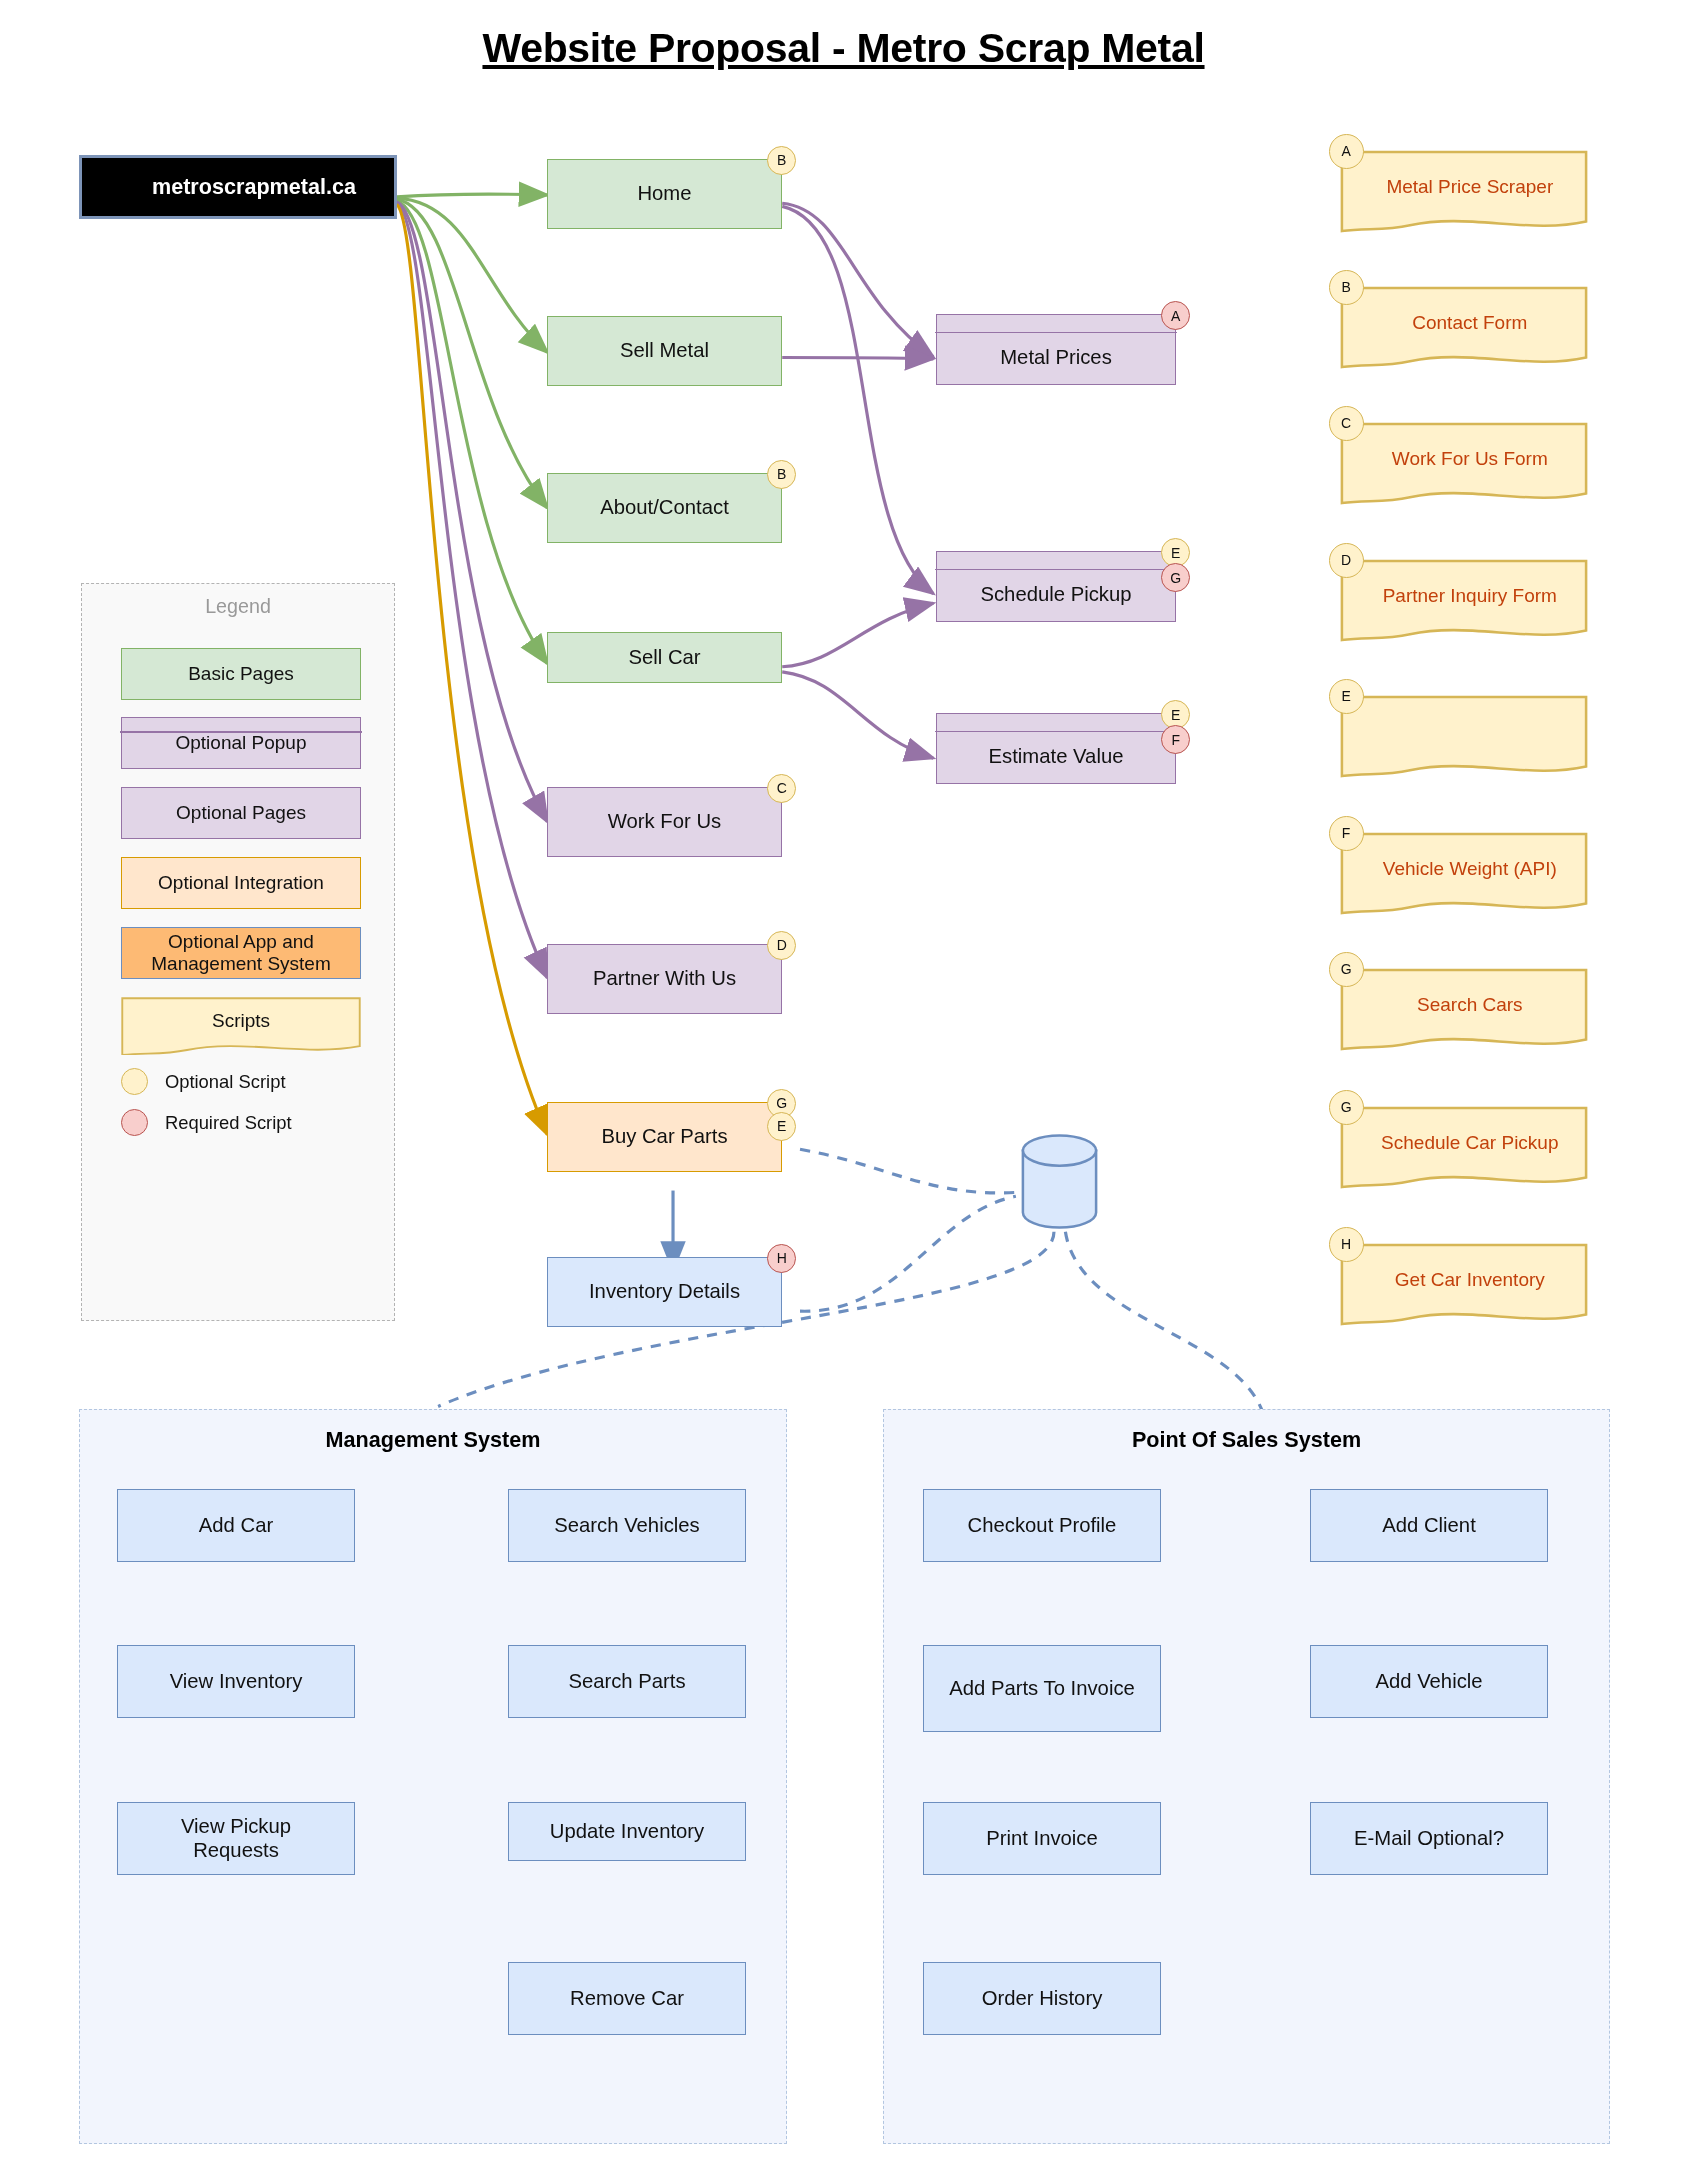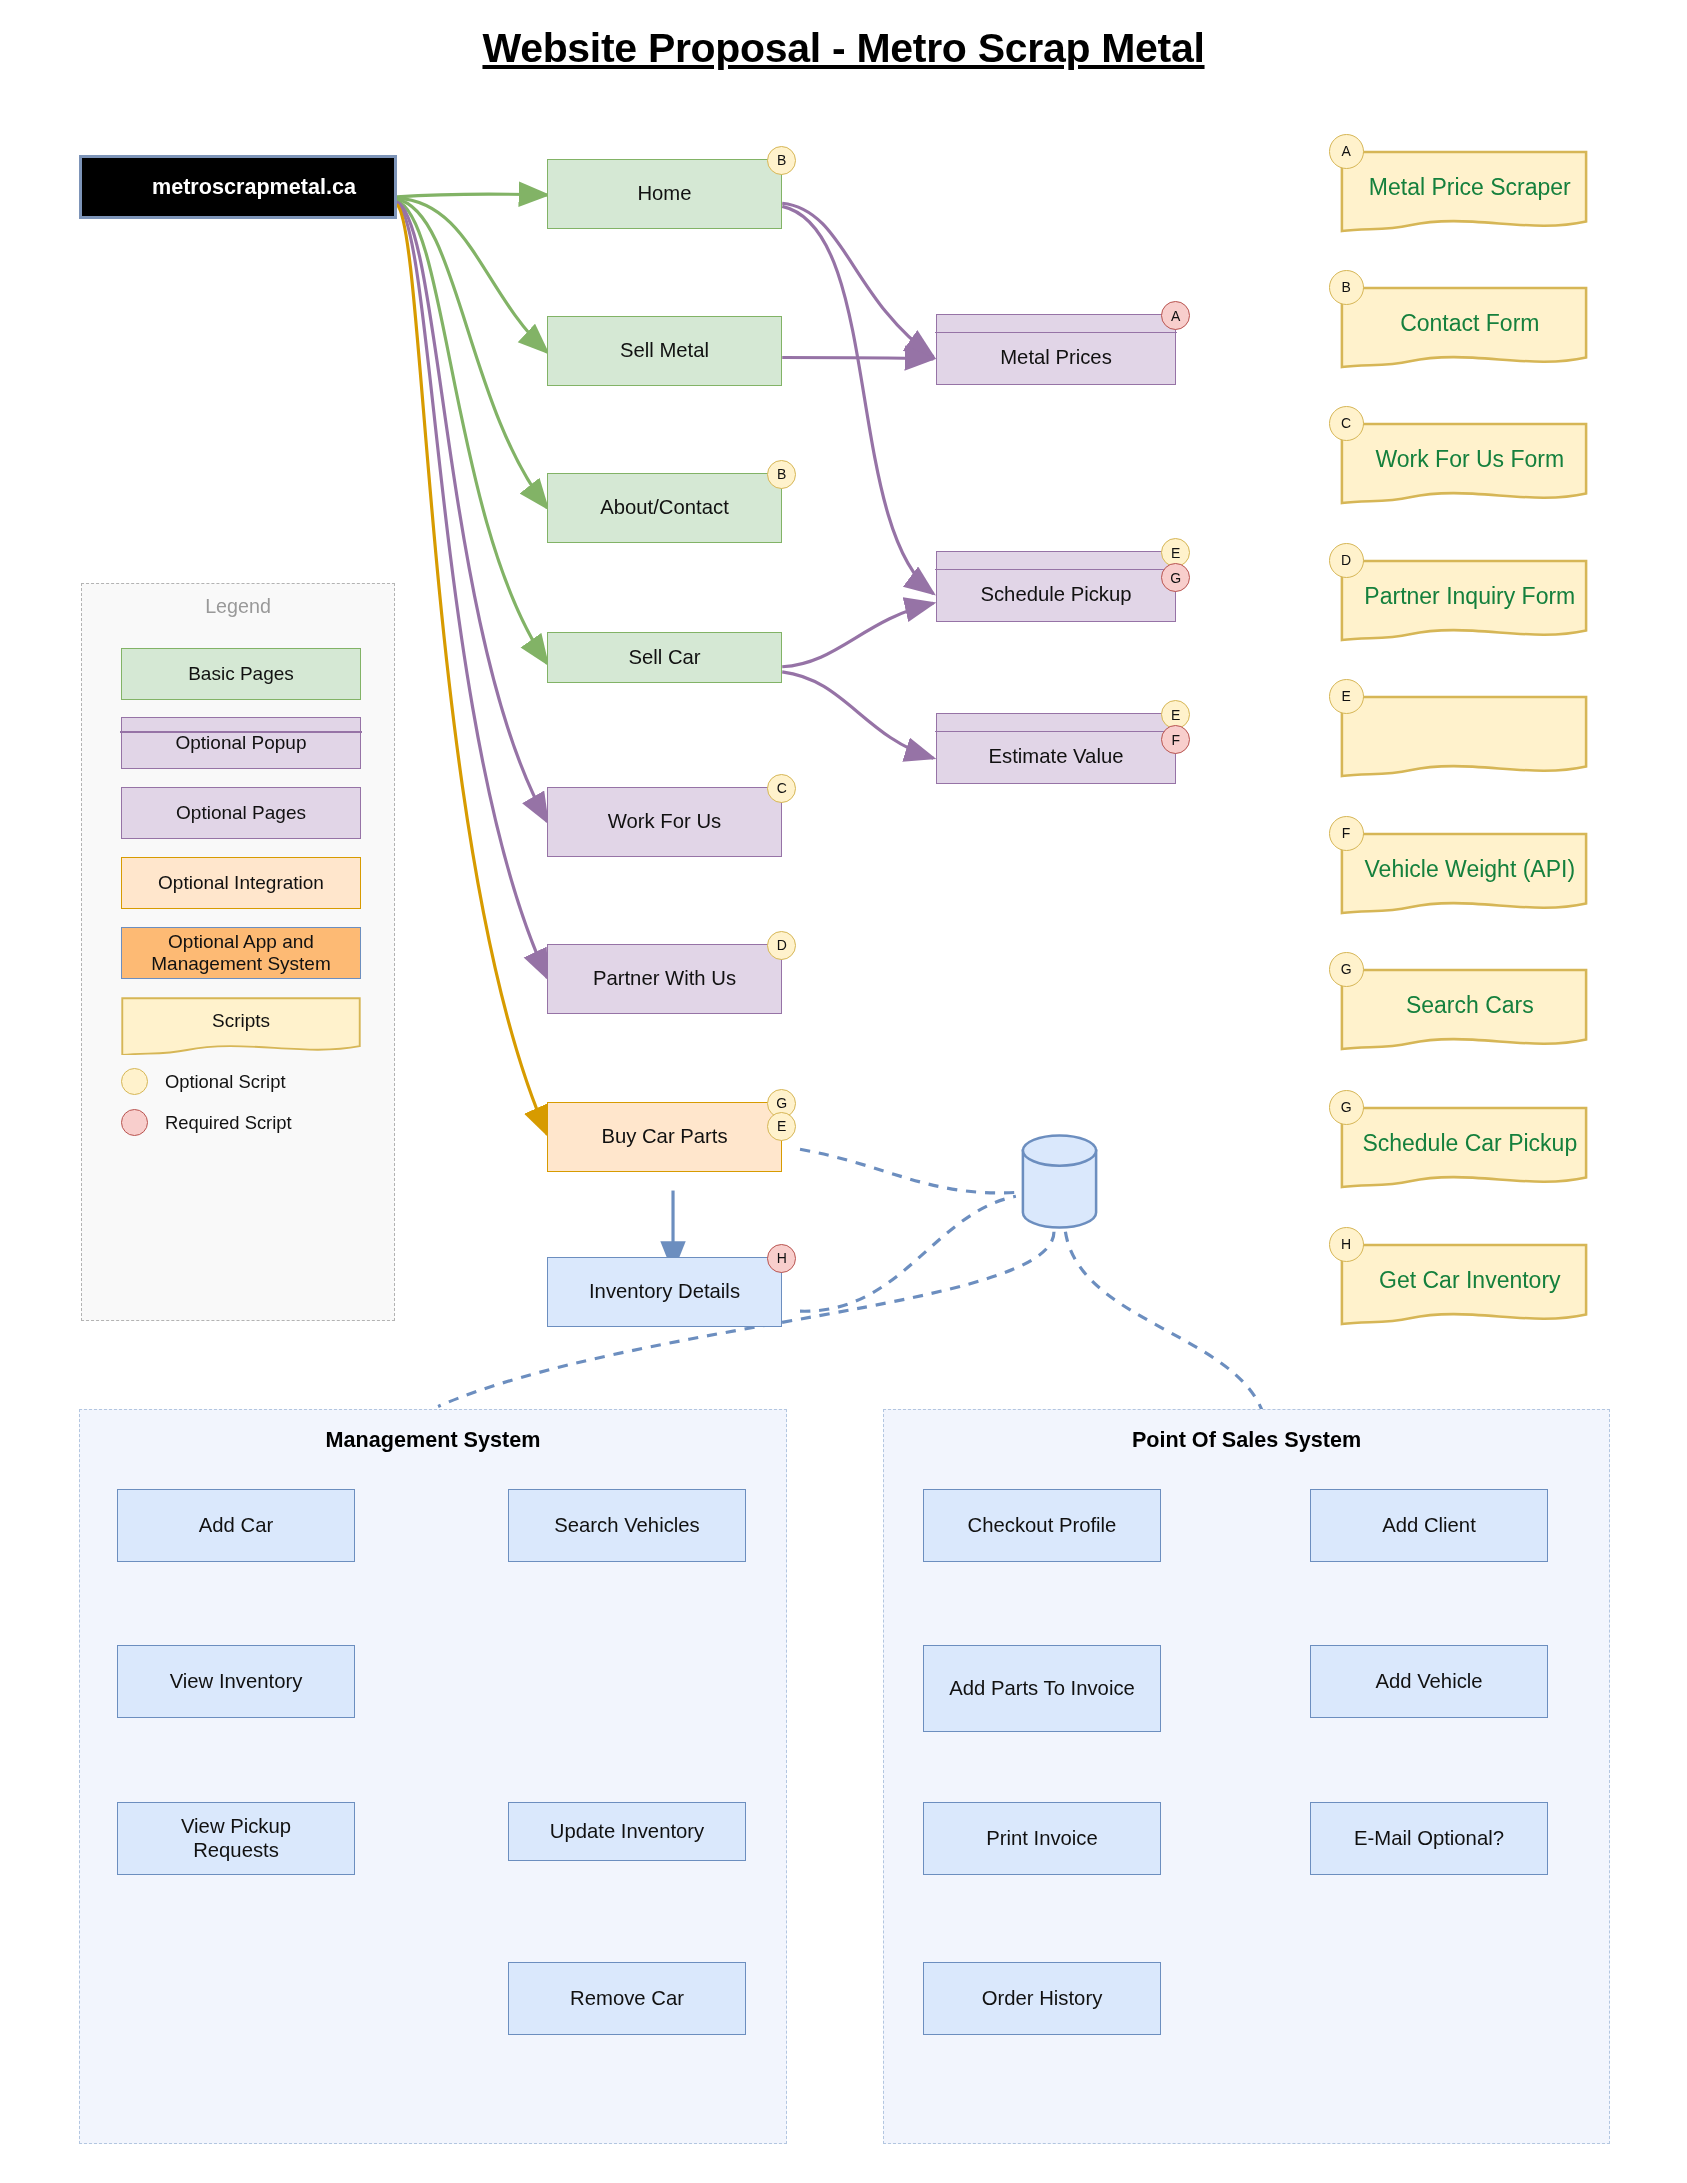--- a/index.html
+++ b/index.html
@@ -46,21 +46,21 @@
   }
   .badge.opt{background:#fff2cc;border:1.9px solid #d6b656;}
   .badge.req{background:#f8cecc;border:1.9px solid #b85450;}
 
   
   .script-card{position:absolute;width:248px;height:83px;}
   .script-card svg{position:absolute;left:0;top:0;width:248px;height:83px;}
   .script-card .sc-label{
     position:absolute;left:18px;right:6.4px;top:0;bottom:9px;
     display:flex;align-items:center;justify-content:center;
-    font-size:23px;color:#15803d;text-align:right;
+    font-size:19px;color:#c2410c;text-align:right;
   }
   .script-card .sc-badge{
     position:absolute;left:-11.4px;top:-16.5px;width:33px;height:33px;border-radius:50%;
     background:#fff2cc;border:1.9px solid #d6b656;
     display:flex;align-items:center;justify-content:center;font-size:14px;color:#111;
   }
 
   
   #legend{
     border:1.9px dashed #b3b3b3;background:#f9f9f9;
@@ -361,20 +361,23 @@
     <span>View Inventory</span>
   </div>
   <div class="abs node blue" style="left:117px;top:1802px;width:238px;height:73px;white-space:pre-line;">
     <span style="white-space:pre-line;">View Pickup
 Requests</span>
   </div>
 
   <div class="abs node blue" style="left:508px;top:1489px;width:238px;height:73px;">
     <span>Search Vehicles</span>
   </div>
+  <div class="abs node blue" style="left:508px;top:1645px;width:238px;height:73px;">
+    <span>Search Parts</span>
+  </div>
   <div class="abs node blue" style="left:508px;top:1802px;width:238px;height:59px;">
     <span>Update Inventory</span>
   </div>
   <div class="abs node blue" style="left:508px;top:1962px;width:238px;height:73px;">
     <span>Remove Car</span>
   </div>
 
   <div class="abs sys-panel" style="left:883px;top:1409px;width:727px;height:735px;">
     <div class="sys-title">Point Of Sales System</div>
   </div>

